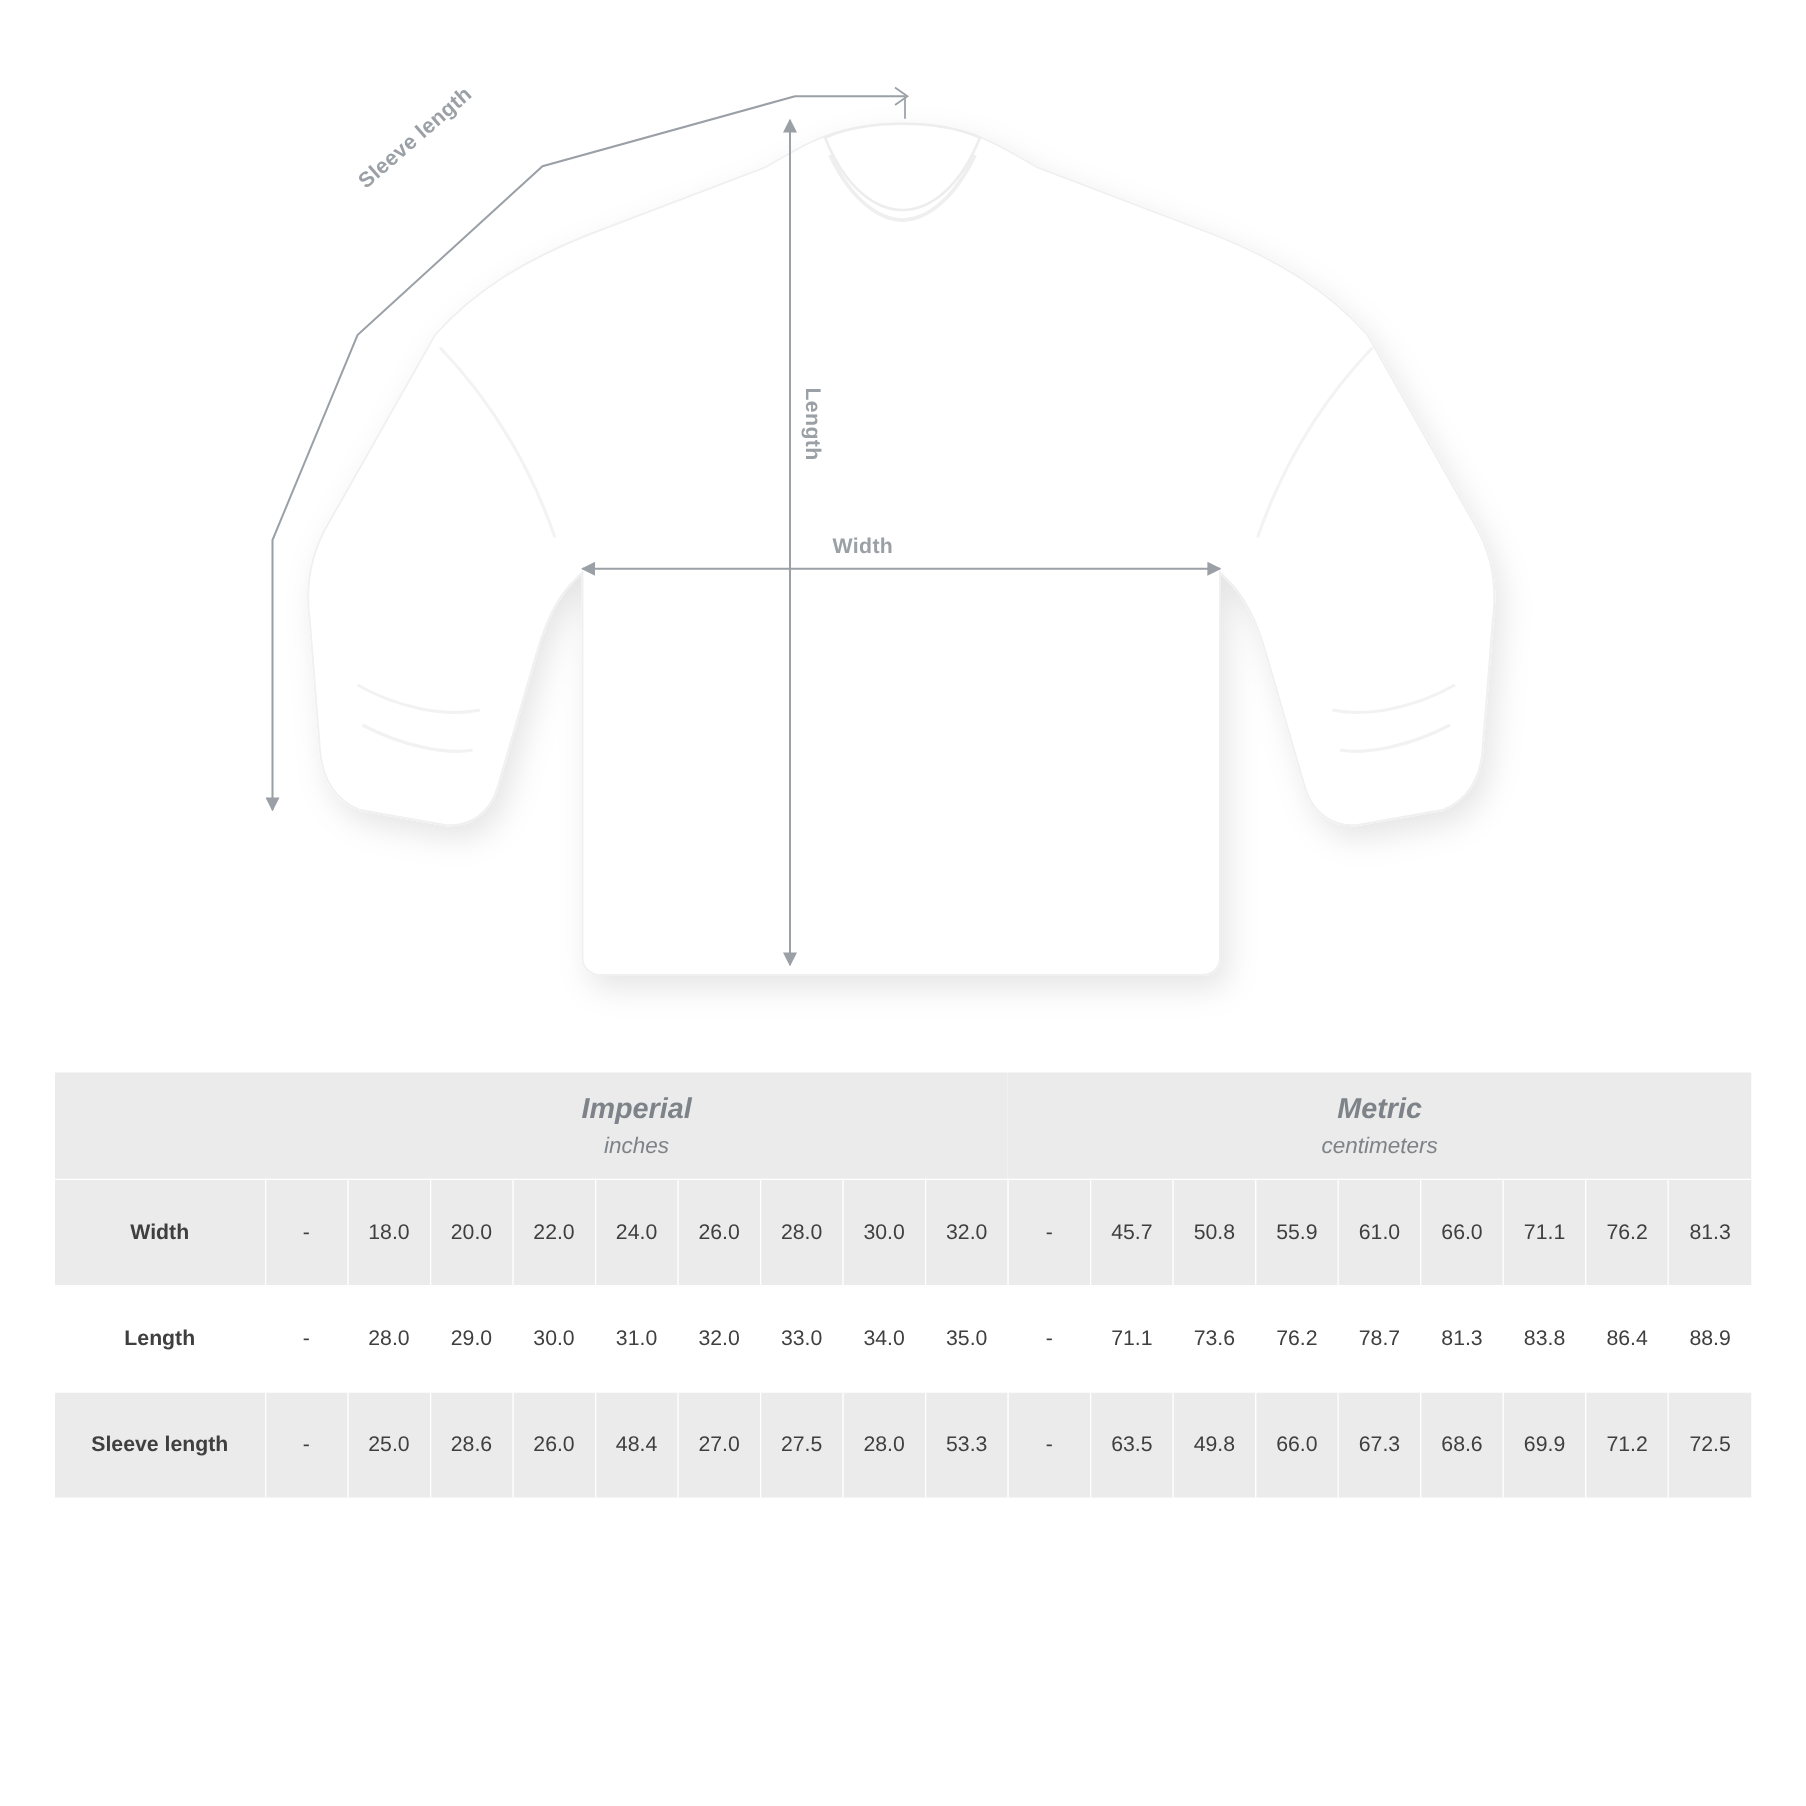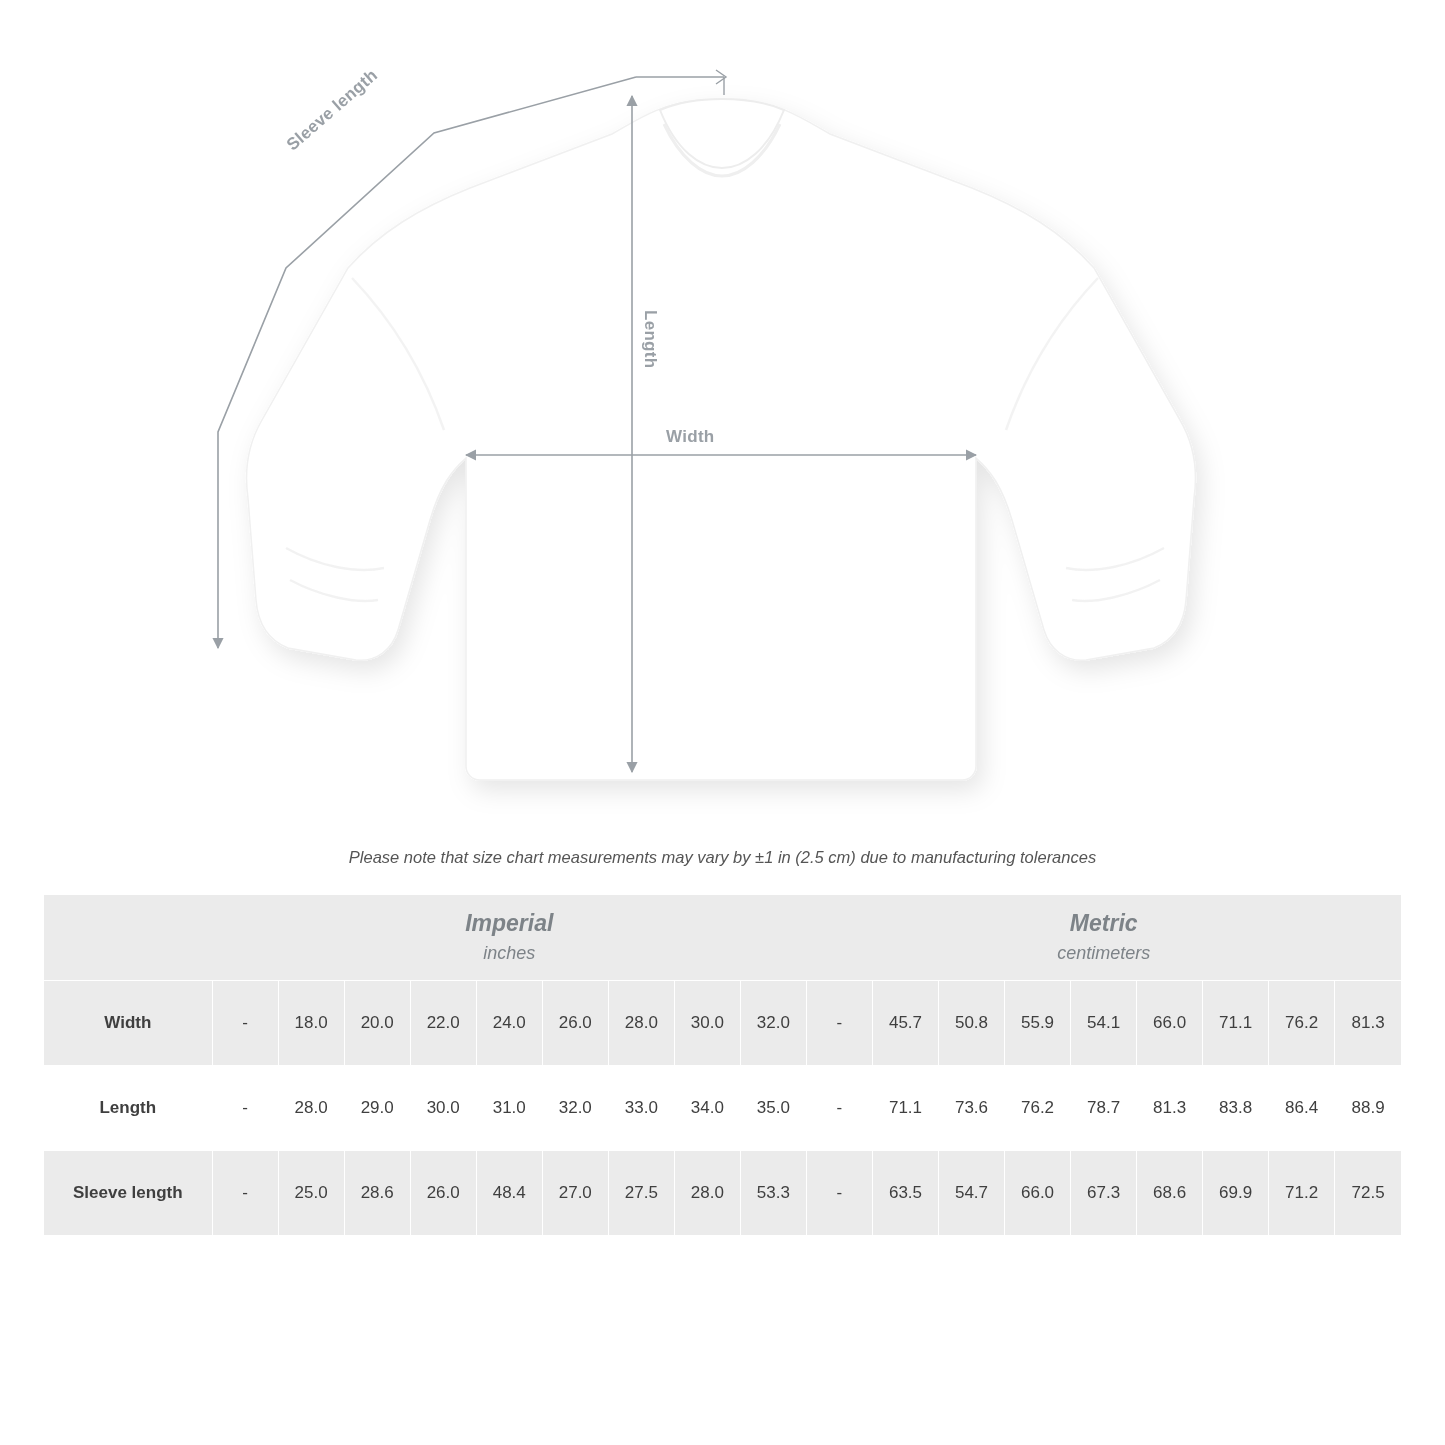--- a/index.html
+++ b/index.html
@@ -218,21 +218,20 @@
   </svg>
 
   <div class="dim-label" id="label-sleeve">Sleeve length</div>
 
   <div class="dim-label" id="label-length">Length</div>
 
   <div class="dim-label" id="label-width">Width</div>
 </div>
 
 <div id="title-block">
-  <p id="chart-note">Please note that size chart measurements may vary by ±1 in (2.5 cm) due to manufacturing tolerances</p>
 </div>
 
 <div id="size-table-wrap">
   <table>
     <colgroup>
       <col style="width:168px">
       <col span="9" style="width:66px">
       <col span="9" style="width:66px">
     </colgroup>
     <tbody>
@@ -258,21 +257,21 @@
         <td class="vsep">22.0</td>
         <td class="vsep">24.0</td>
         <td class="vsep">26.0</td>
         <td class="vsep">28.0</td>
         <td class="vsep">30.0</td>
         <td class="vsep">32.0</td>
         <td class="vsep">-</td>
         <td class="vsep">45.7</td>
         <td class="vsep">50.8</td>
         <td class="vsep">55.9</td>
-        <td class="vsep">54.1</td>
+        <td class="vsep">61.0</td>
         <td class="vsep">66.0</td>
         <td class="vsep">71.1</td>
         <td class="vsep">76.2</td>
         <td>81.3</td>
       </tr>
 
       <tr class="body-row hsep">
         <td class="rowlabel vsep">Length</td>
         <td class="vsep">-</td>
         <td class="vsep">28.0</td>
@@ -300,21 +299,21 @@
         <td class="vsep">25.0</td>
         <td class="vsep">28.6</td>
         <td class="vsep">26.0</td>
         <td class="vsep">48.4</td>
         <td class="vsep">27.0</td>
         <td class="vsep">27.5</td>
         <td class="vsep">28.0</td>
         <td class="vsep">53.3</td>
         <td class="vsep">-</td>
         <td class="vsep">63.5</td>
-        <td class="vsep">54.7</td>
+        <td class="vsep">49.8</td>
         <td class="vsep">66.0</td>
         <td class="vsep">67.3</td>
         <td class="vsep">68.6</td>
         <td class="vsep">69.9</td>
         <td class="vsep">71.2</td>
         <td>72.5</td>
       </tr>
     </tbody>
   </table>
 </div>

